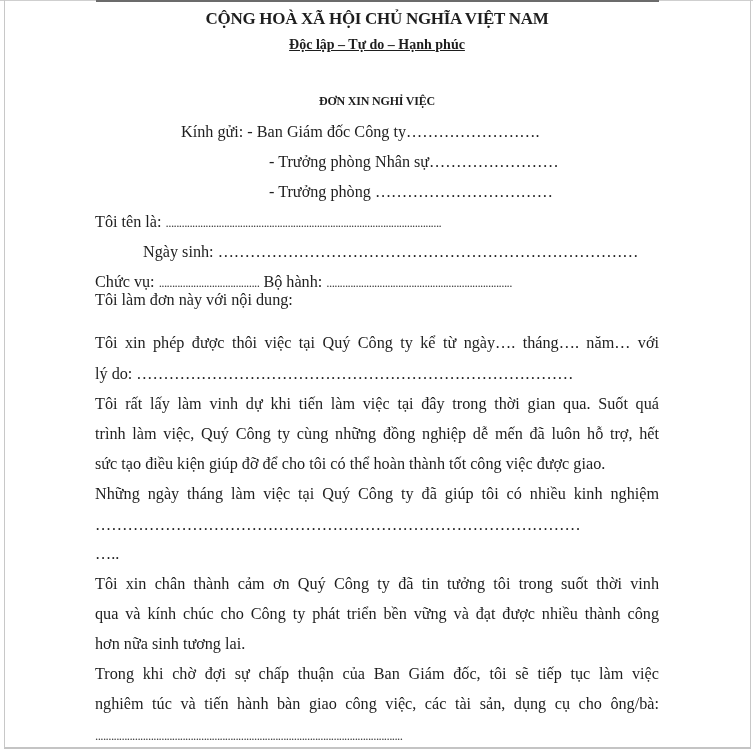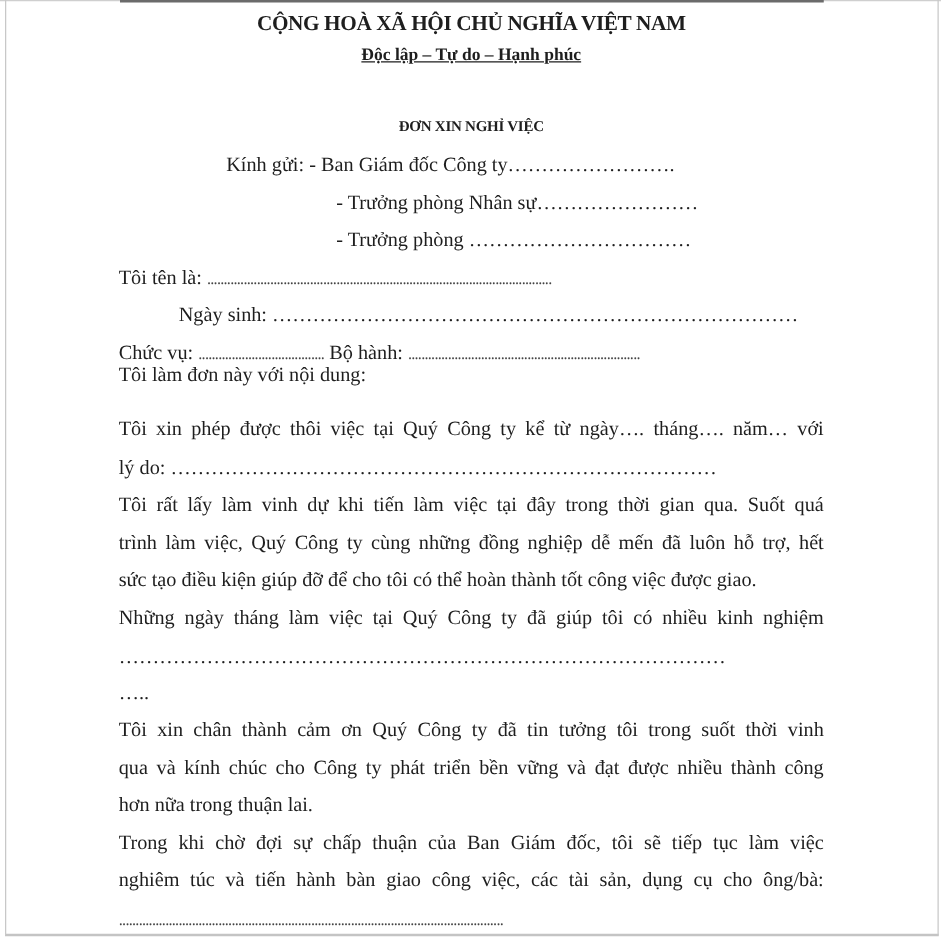--- a/index.html
+++ b/index.html
@@ -89,19 +89,19 @@
   <div class="line justify" style="top:394px;">Tôi rất lấy làm vinh dự khi tiến làm việc tại đây trong thời gian qua. Suốt quá</div>
   <div class="line justify" style="top:424px;">trình làm việc, Quý Công ty cùng những đồng nghiệp dễ mến đã luôn hỗ trợ, hết</div>
   <div class="line" style="top:454px;">sức tạo điều kiện giúp đỡ để cho tôi có thể hoàn thành tốt công việc được giao.</div>
 
   <div class="line justify" style="top:484px;">Những ngày tháng làm việc tại Quý Công ty đã giúp tôi có nhiều kinh nghiệm</div>
   <div class="line" style="top:515px;">………………………………………………………………………………</div>
   <div class="line" style="top:544px;">…..</div>
 
   <div class="line justify" style="top:574px;">Tôi xin chân thành cảm ơn Quý Công ty đã tin tưởng tôi trong suốt thời vinh</div>
   <div class="line justify" style="top:604px;">qua và kính chúc cho Công ty phát triển bền vững và đạt được nhiều thành công</div>
-  <div class="line" style="top:634px;">hơn nữa trong thuận lai.</div>
+  <div class="line" style="top:634px;">hơn nữa sinh tương lai.</div>
 
   <div class="line justify" style="top:664px;">Trong khi chờ đợi sự chấp thuận của Ban Giám đốc, tôi sẽ tiếp tục làm việc</div>
   <div class="line justify" style="top:694px;">nghiêm túc và tiến hành bàn giao công việc, các tài sản, dụng cụ cho ông/bà:</div>
   <div class="line dots-fine" style="top:726px;">....................................................................................................................</div>
 
 </div>
 
 </body></html>

